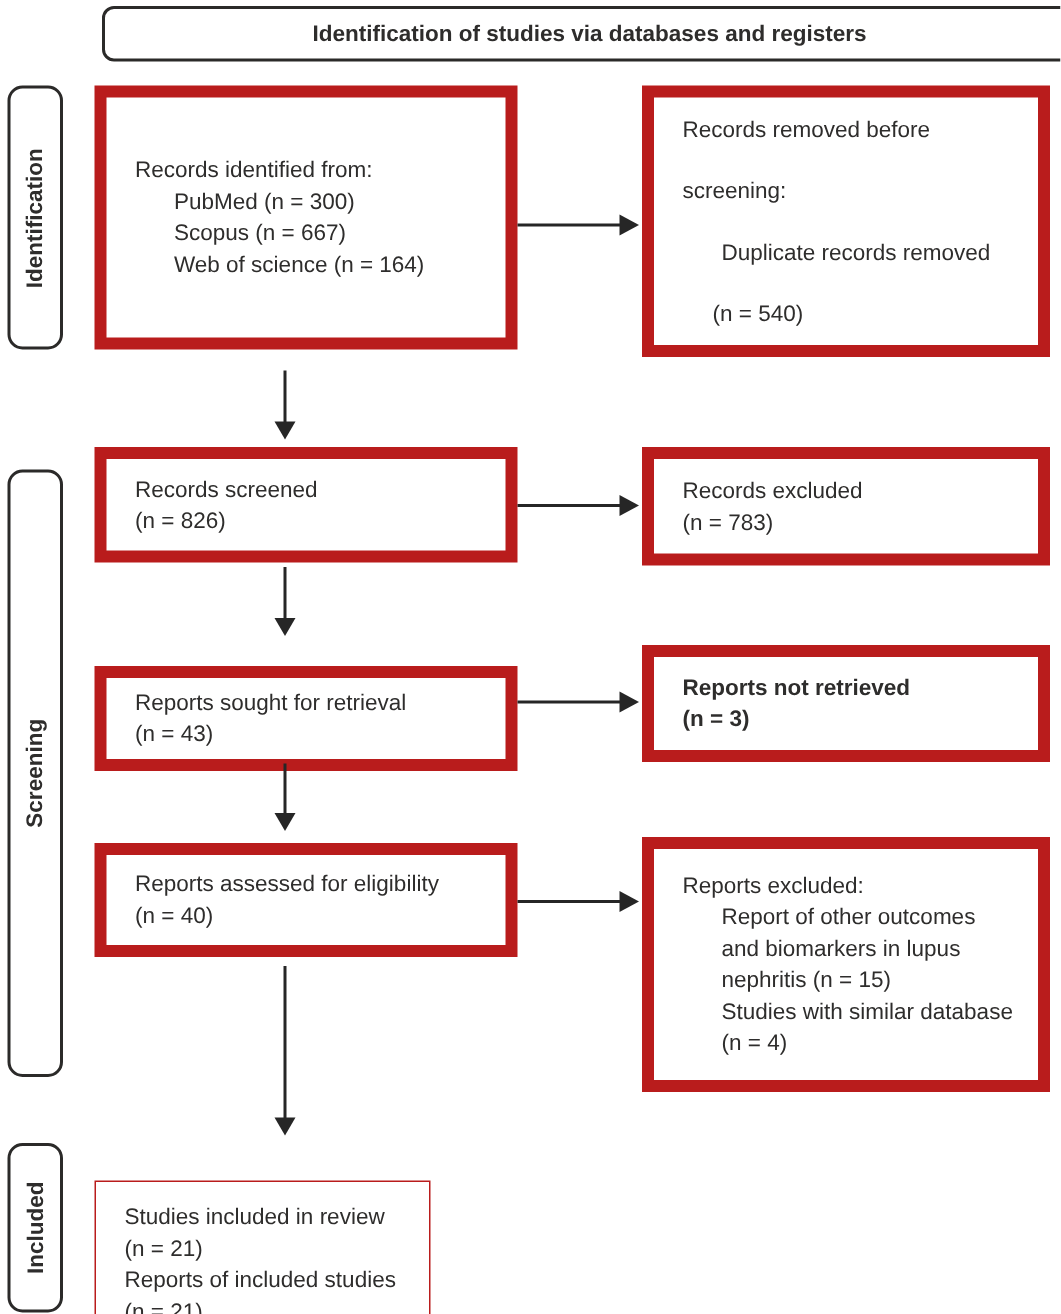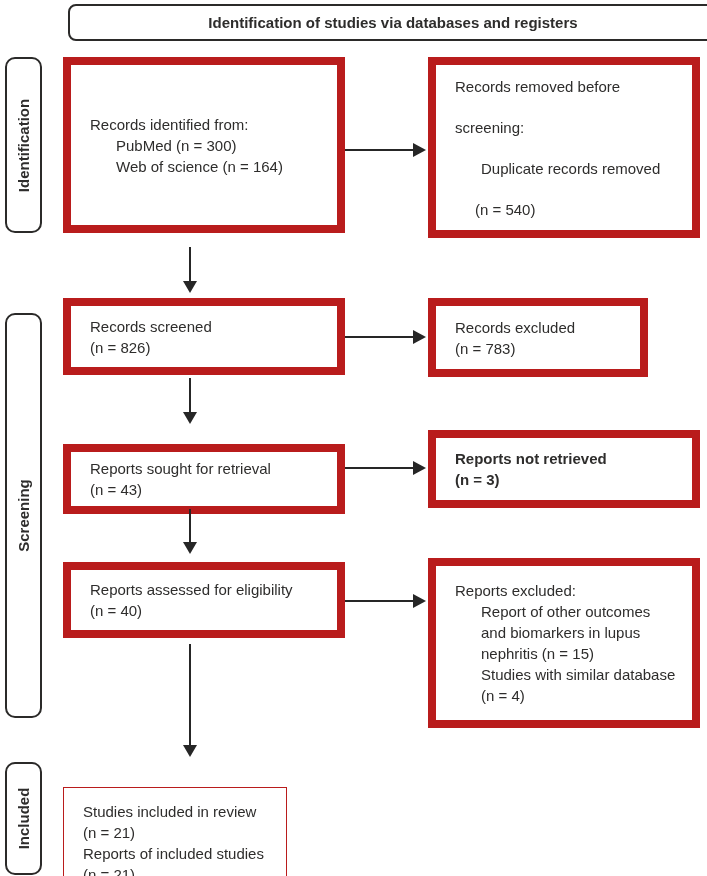--- a/index.html
+++ b/index.html
@@ -91,34 +91,35 @@
   <div class="stage" style="top:313px; height:405px;">
     <span class="vtext">Screening</span>
   </div>
   <div class="stage" style="top:762px; height:113px;">
     <span class="vtext">Included</span>
   </div>
 
   <div class="box" style="left:63px; top:57px; width:282px; height:176px;">
     <div class="line">Records identified from:</div>
     <div class="line ind1">PubMed (n = 300)</div>
+    <div class="line ind1">Scopus (n = 667)</div>
     <div class="line ind1">Web of science (n = 164)</div>
   </div>
   <div class="box" style="left:428px; top:57px; width:272px; height:181px;gap:20px;">
     <div class="line">Records removed before</div>
     <div class="line">screening:</div>
     <div class="line ind1">Duplicate records removed</div>
     <div class="line ind075">(n = 540)</div>
   </div>
 
   <div class="box" style="left:63px; top:298px; width:282px; height:77px;">
     <div class="line">Records screened</div>
     <div class="line">(n = 826)</div>
   </div>
-  <div class="box" style="left:428px; top:298px; width:220px; height:79px;">
+  <div class="box" style="left:428px; top:298px; width:272px; height:79px;">
     <div class="line">Records excluded</div>
     <div class="line">(n = 783)</div>
   </div>
 
   <div class="box" style="left:63px; top:444px; width:282px; height:70px;justify-content:center;">
     <div class="line">Reports sought for retrieval</div>
     <div class="line">(n = 43)</div>
   </div>
   <div class="box" style="left:428px; top:430px; width:272px; height:78px;font-weight:bold;">
     <div class="line">Reports not retrieved</div>

